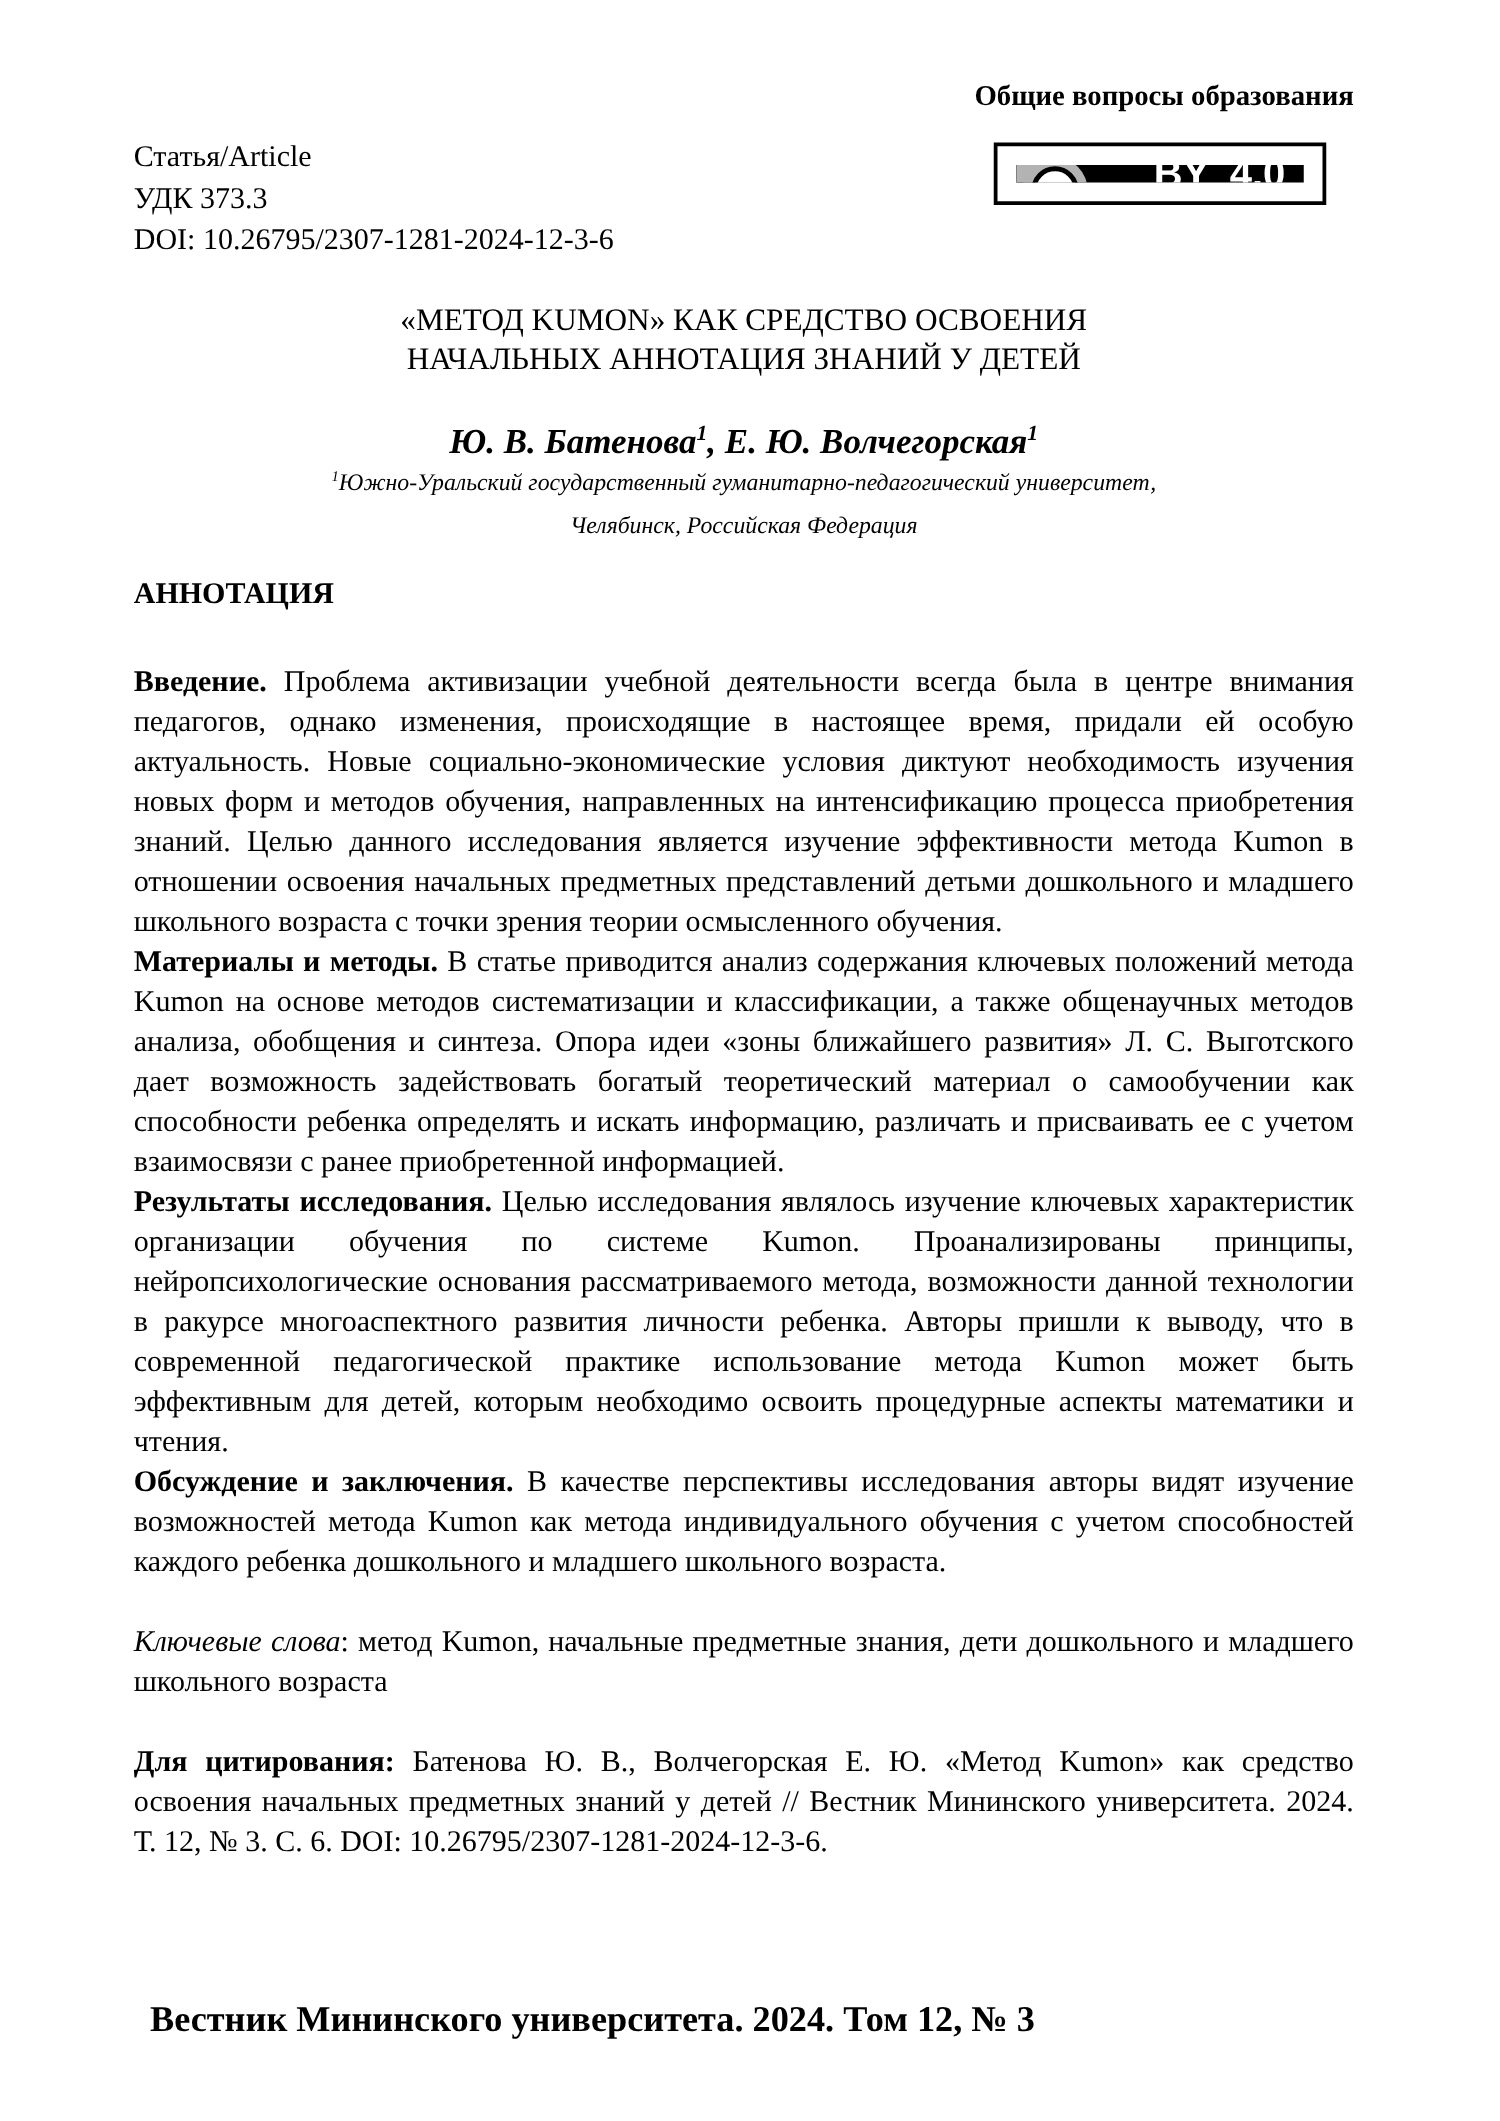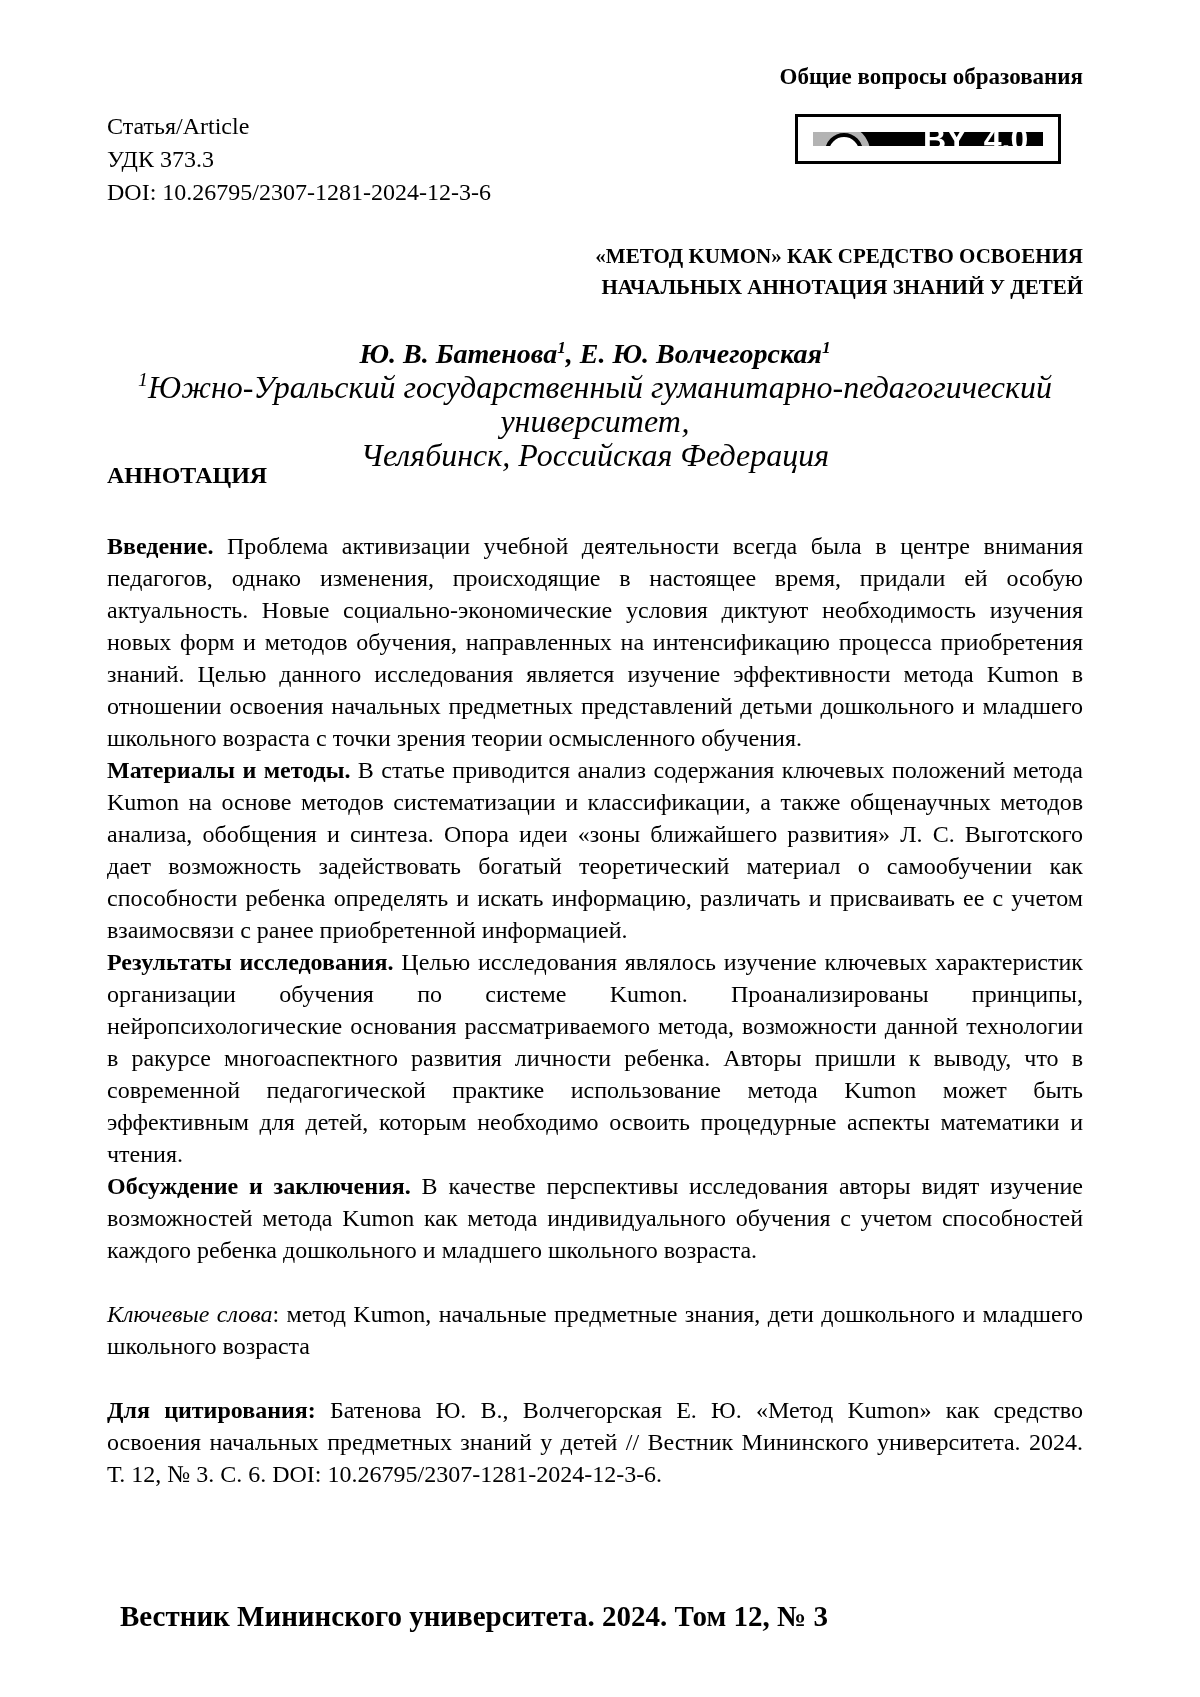--- a/index.html
+++ b/index.html
@@ -85,41 +85,41 @@
     font-family: "Liberation Sans", "DejaVu Sans", sans-serif;
     font-weight: bold;
     font-size: 32px;
     word-spacing: 8px;
     white-space: nowrap;
   }
   
   .title {
     position: absolute;
     top: 241px; left: 107px; width: 976px;
-    text-align: right;
-    font-weight: bold;
-    font-size: 21px;
+    text-align: center;
+    font-weight: normal;
+    font-size: 25px;
     line-height: 31px;
   }
   
   .authors {
     position: absolute;
     top: 338px; left: 107px; width: 976px;
     text-align: center;
     font-weight: bold;
     font-style: italic;
     font-size: 28px;
   }
   
   .affiliation {
     position: absolute;
     top: 370px; left: 107px; width: 976px;
     text-align: center;
     font-style: italic;
-    font-size: 32px;
+    font-size: 19px;
     line-height: 34px;
   }
   sup {
     font-size: 0.62em;
     line-height: 0;
     vertical-align: super;
   }
   
   .abstract-heading {
     position: absolute;

